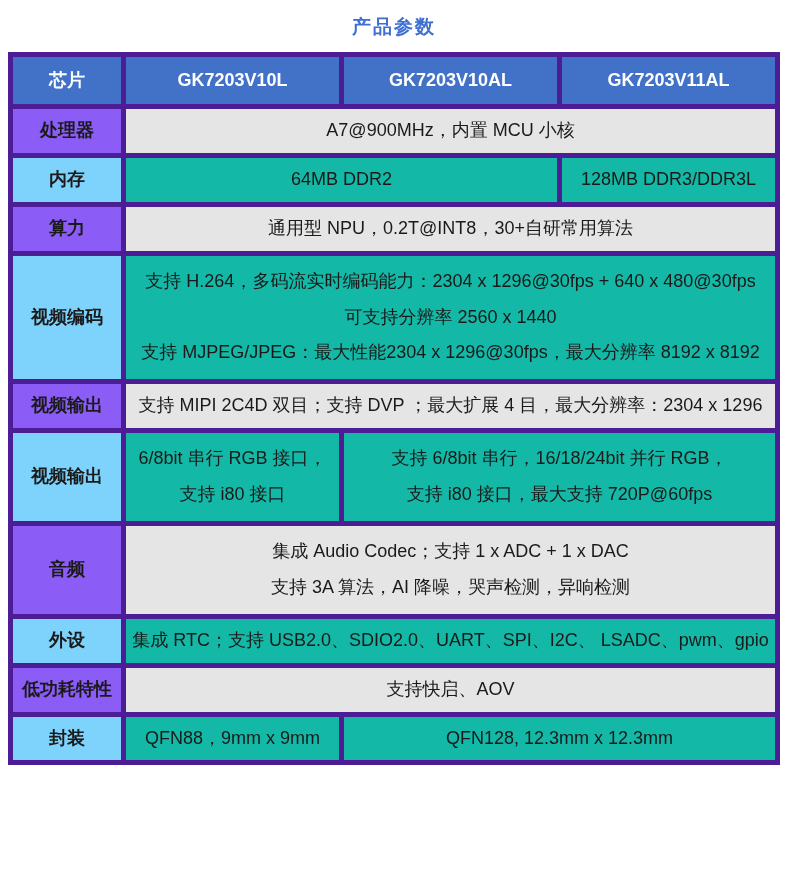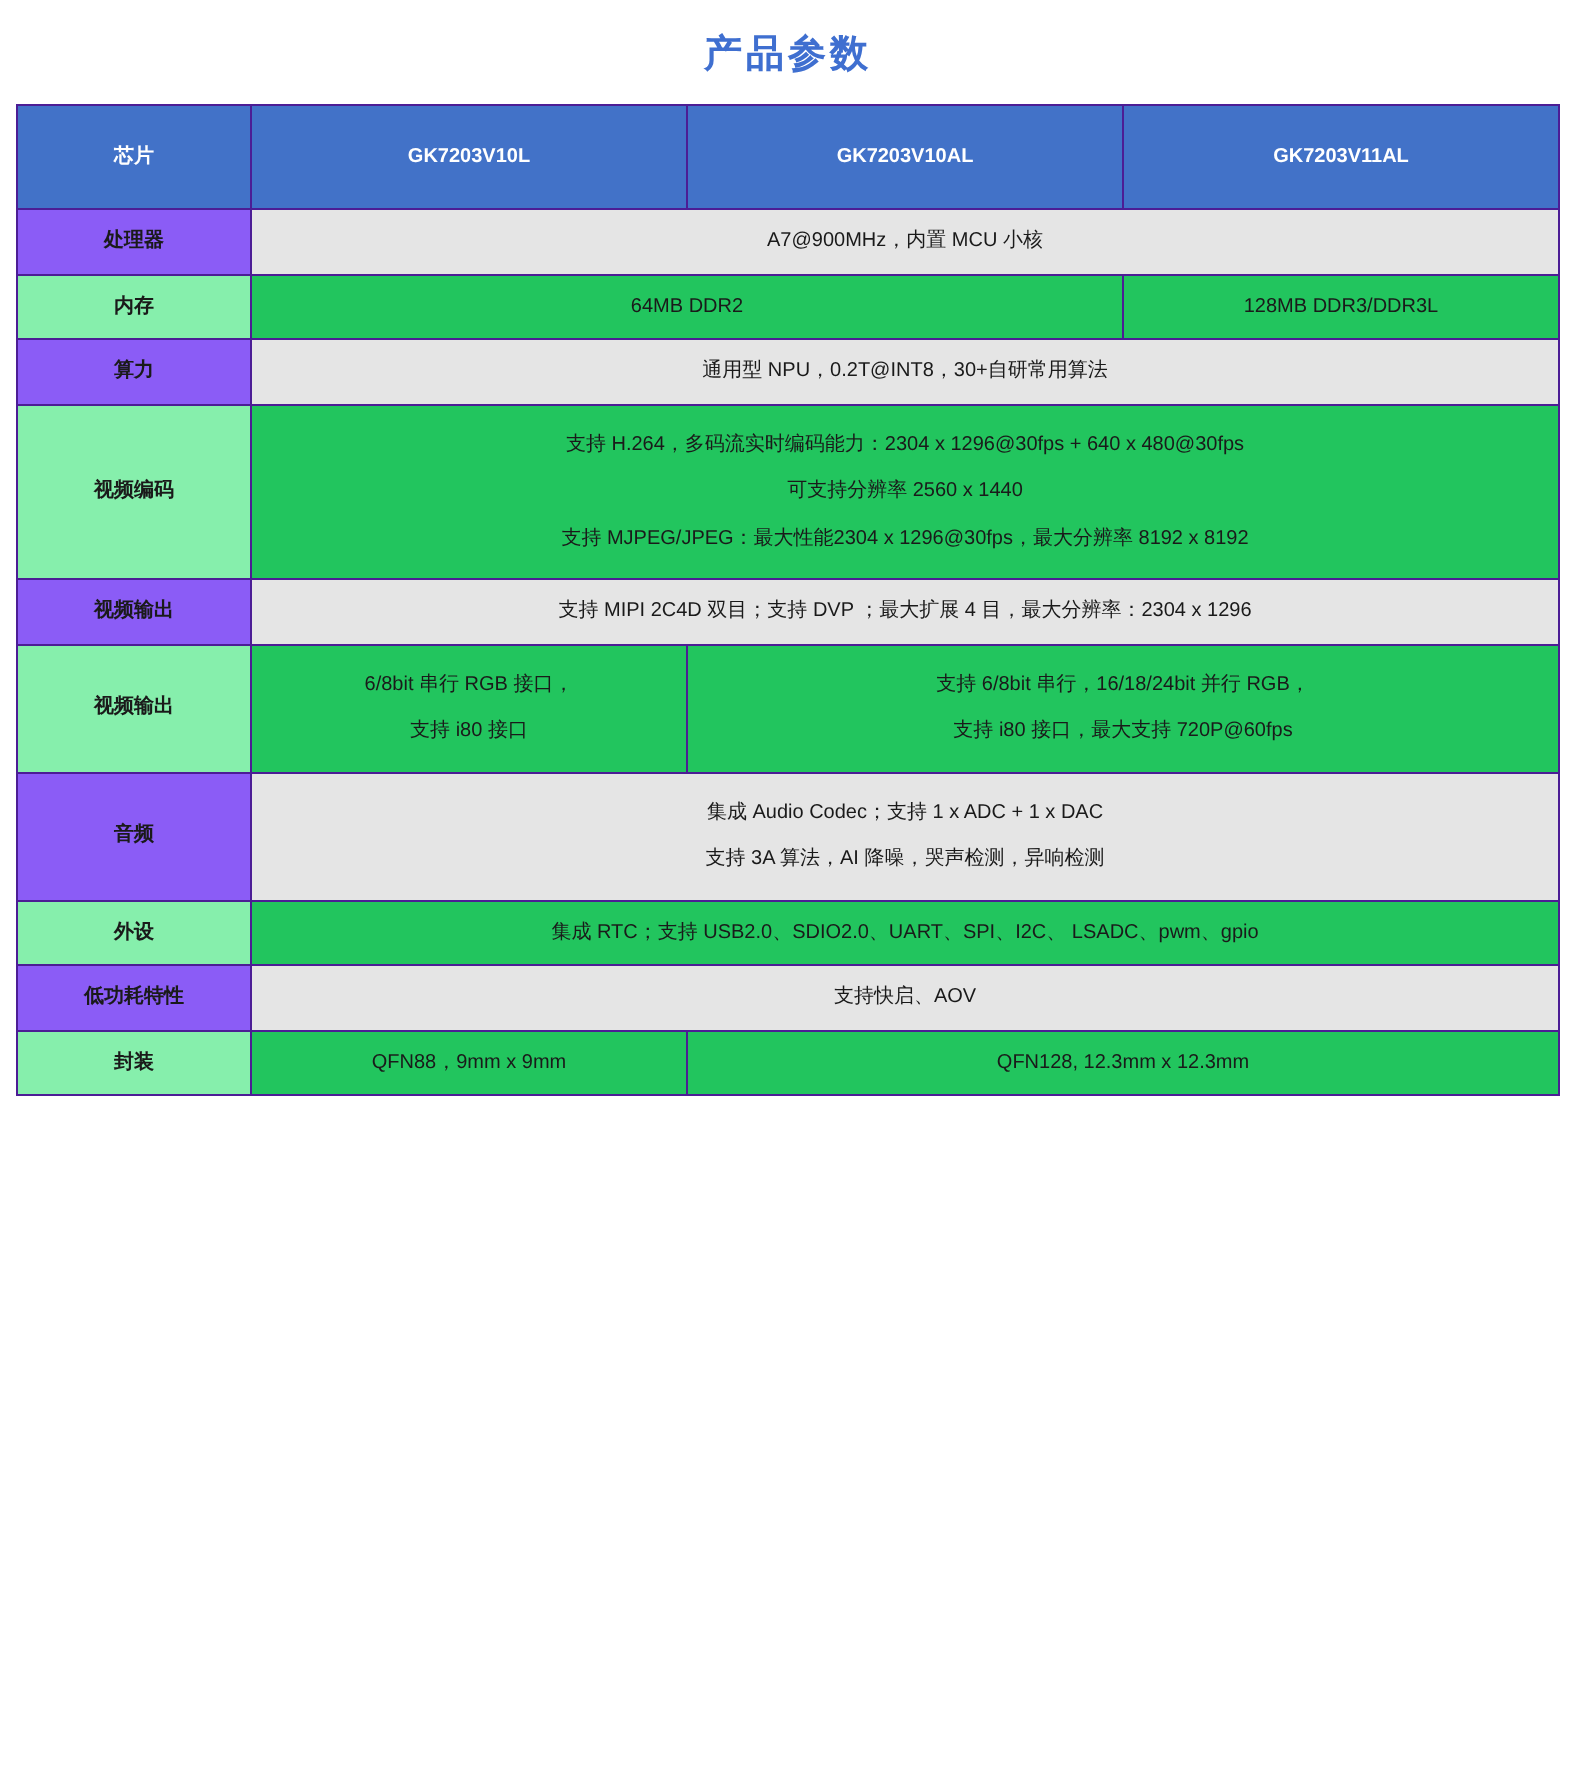--- a/index.html
+++ b/index.html
@@ -27,22 +27,22 @@
     letter-spacing: 2px;
     margin: 14px 0 12px 0;
   }
   table.spec {
     border-collapse: collapse;
     width: 772px;
     margin: 0 auto;
     table-layout: fixed;
   }
   table.spec td, table.spec th {
-    border: 1px solid #4c1d95;
-    font-size: 10px;
+    border: 5px solid #4c1d95;
+    font-size: 18px;
     line-height: 1.55;
     text-align: center;
     vertical-align: middle;
     padding: 8px 6px;
     box-sizing: border-box;
   }
   
   thead th {
     background: #4272c8;
     color: #ffffff;
@@ -58,24 +58,24 @@
   td.label {
     background: #8b5cf6;
     font-weight: bold;
     font-size: 14px;
     width: 118px;
   }
   td.value {
     background: #e5e5e5;
   }
   tr.alt td.value {
-    background: #22c55e;
+    background: #14b8a6;
   }
   tr.alt td.label {
-    background: #86efac;
+    background: #7dd3fc;
     text-align: center;
   }
   .multi p {
     margin: 8px 0;
   }
   .multi p:first-child { margin-top: 4px; }
   .multi p:last-child { margin-bottom: 4px; }
   .col2 { width: 218px; }
   .col3 { width: 218px; }
   .col4 { width: 218px; }

